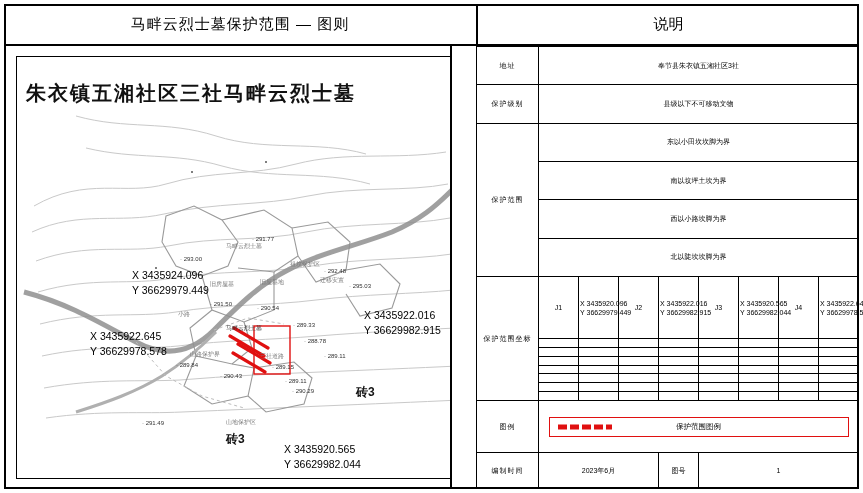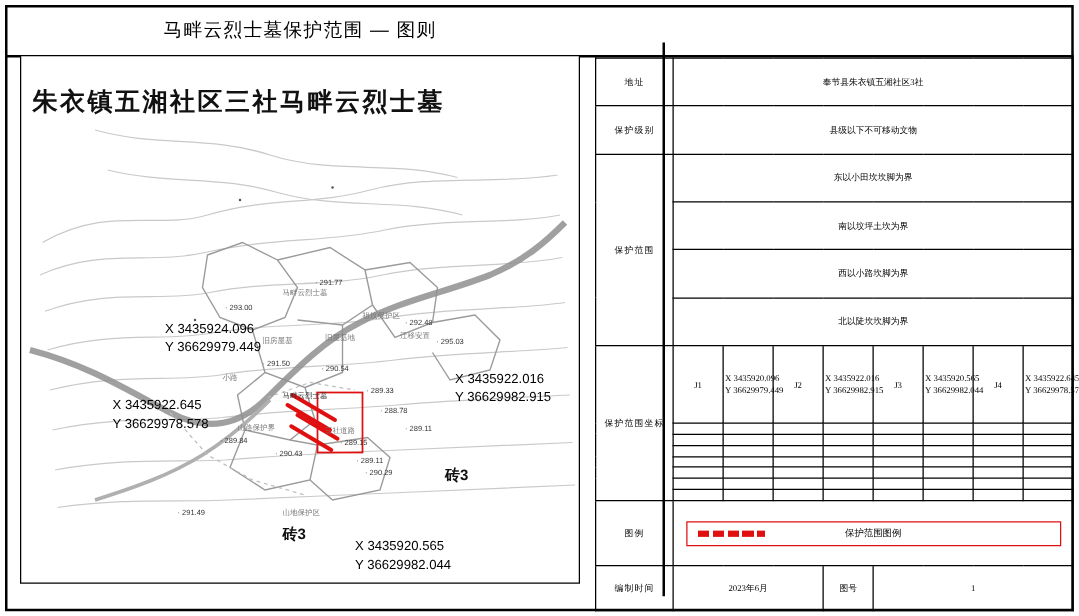--- a/index.html
+++ b/index.html
@@ -42,22 +42,22 @@
     position: absolute;
     left: 472px; top: 0;
     right: 0; height: 100%;
     border-left: 2px solid #000;
     display: flex; align-items: center; justify-content: center;
     font-size: 15px; color: #000;
   }
   
   .map-panel {
     position: absolute;
-    left: 4px; top: 34px;
-    width: 528px; height: 443px;
+    left: 4px; top: 46px;
+    width: 448px; height: 443px;
     border-right: 2px solid #000;
     overflow: hidden;
   }
   .map-inner-border {
     position: absolute;
     left: 12px; top: 10px;
     width: 448px; height: 423px;
     border: 1px solid #000;
     background: #ffffff;
   }
@@ -93,21 +93,20 @@
   
   .table-panel {
     position: absolute;
     left: 476px; top: 46px;
     width: 383px; height: 443px;
   }
   table.info {
     width: 100%; height: 100%;
     border-collapse: collapse;
     table-layout: fixed;
-    font-family: Liberation Serif, serif;
   }
   table.info td {
     border: 1px solid #000;
     font-size: 7px;
     text-align: center;
     vertical-align: middle;
     color: #000;
     padding: 1px;
   }
   td.lbl { width: 62px; font-size: 7.5px; letter-spacing: 1px; }
@@ -140,20 +139,21 @@
 </style>
 </head>
 <body>
 
 <div id="page">
 
   <div class="outer-frame"></div>
 
   <div class="title-row">
     <div class="title-left">马畔云烈士墓保护范围 — 图则</div>
+    <div class="title-right">说明</div>
   </div>
 
   <div class="map-panel">
     <div class="map-inner-border"></div>
     <div class="map-heading">朱衣镇五湘社区三社马畔云烈士墓</div>
 
     <svg class="map-svg" width="448" height="423" viewBox="0 0 448 423">
 
       <g fill="none" stroke="#c9c9c9" stroke-width="1">
         <path d="M18,150 C70,120 110,140 150,128 C196,114 236,120 280,108 C330,95 380,104 430,96"></path>

